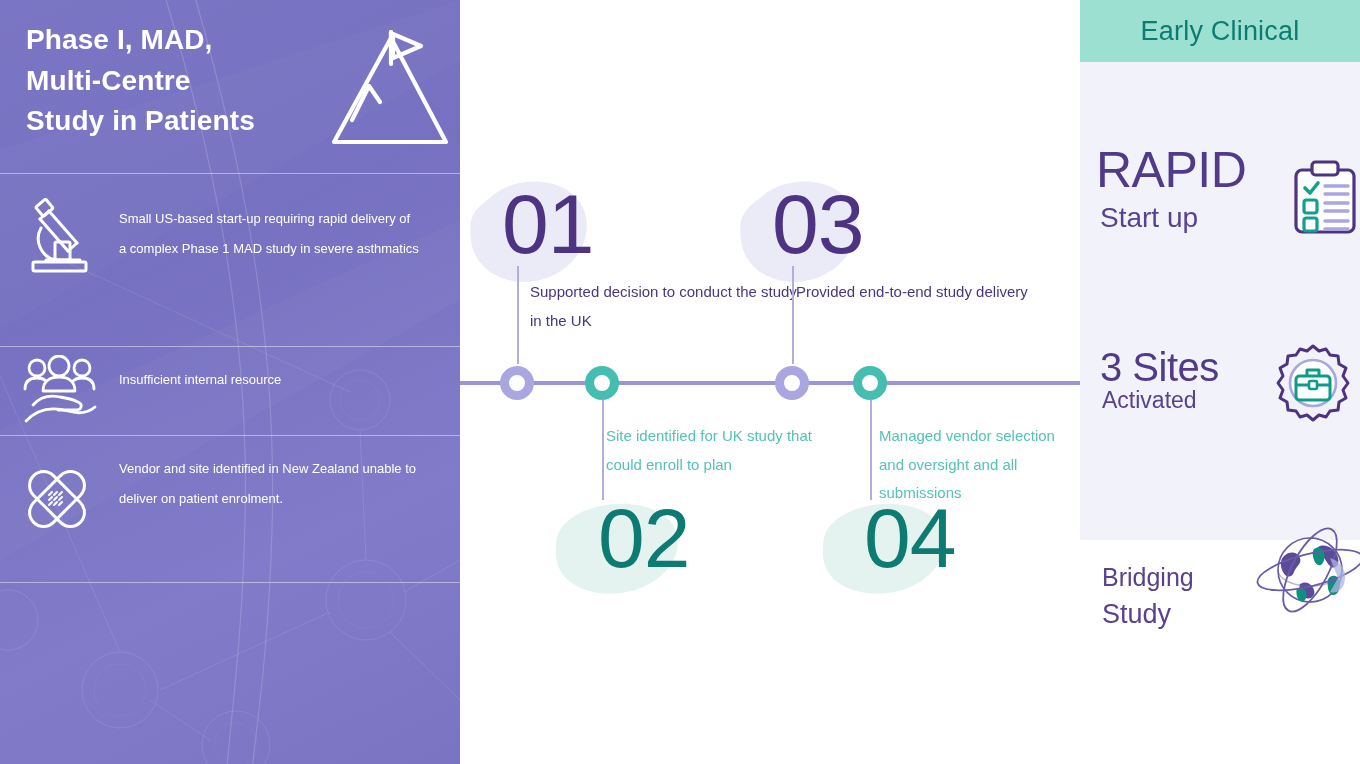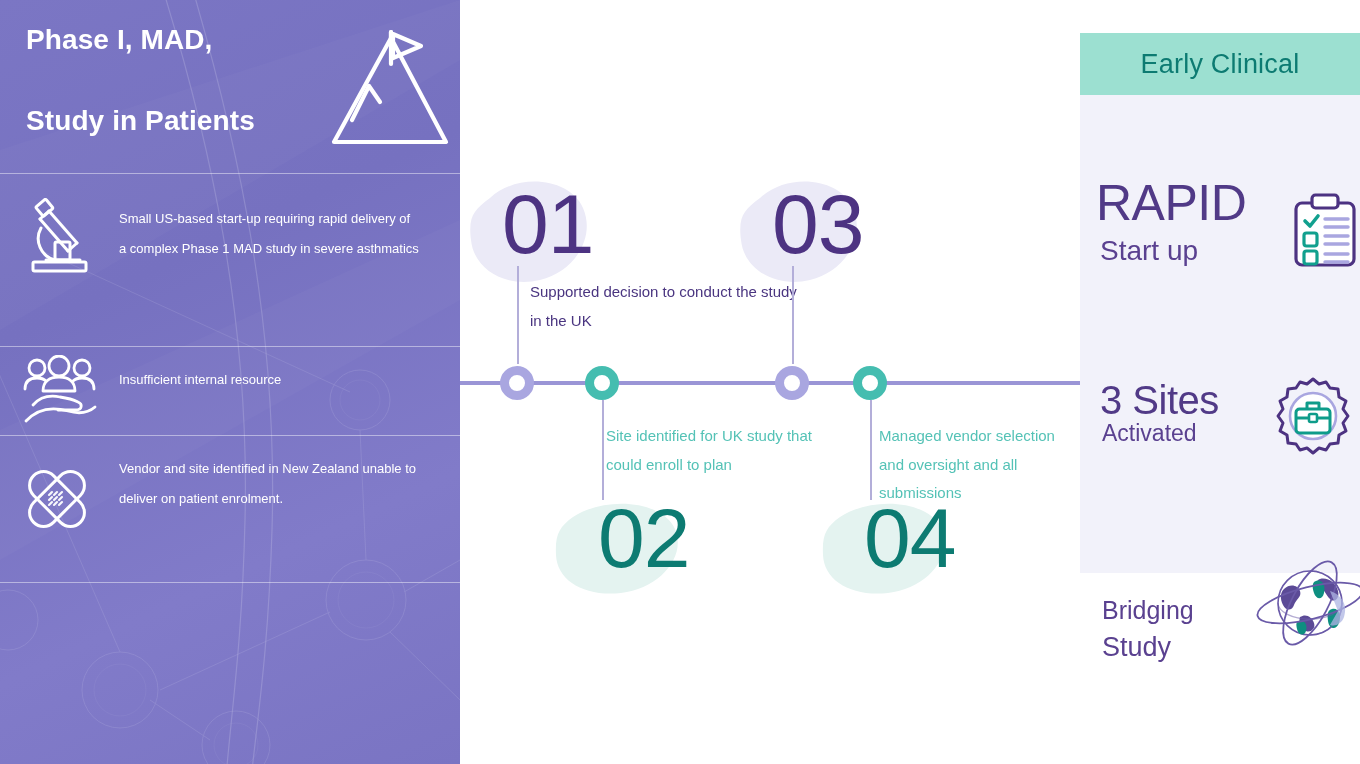--- a/index.html
+++ b/index.html
@@ -62,21 +62,20 @@
   .num.up{color:#4d3382;font-size:84px;line-height:84px;}
   .num.down{color:#0d7b72;font-size:84px;line-height:84px;}
   .tl-text{position:absolute;font-size:15px;line-height:28.5px;font-weight:400;}
   .tl-text.up{color:#4a3580;}
   .tl-text.down{color:#54c2b6;}
 
   
   .right-panel{
     position:absolute;left:1080px;top:0;width:280px;height:540px;
     background:#f2f2fa;
-    margin-top:33px;
   }
   .right-banner{
     position:absolute;left:0;top:0;width:280px;height:62px;
     background:#9ce0d1;display:flex;align-items:center;justify-content:center;
   }
   .right-banner-text{
     color:#0d7b72;font-size:27px;font-weight:400;letter-spacing:.2px;
   }
   .stat{position:absolute;left:12px;width:280px;}
   .stat-big{
@@ -120,21 +119,21 @@
         <circle cx="360" cy="400" r="20"></circle>
         <circle cx="236" cy="745" r="22"></circle>
       </g>
       <g fill="#ffffff" opacity=".07">
         <path d="M0,150 L460,0 L460,60 L0,330 Z"></path>
         <path d="M0,430 L460,220 L460,300 L0,560 Z"></path>
       </g>
     </svg>
 
     <div class="left-title-box">
-      <div class="left-title"><span>Phase I, MAD,</span><br><br><span>Study in Patients</span></div>
+      <div class="left-title"><span>Phase I, MAD,</span><br><span>Multi-Centre</span><br><span>Study in Patients</span></div>
 
       <span class="mountain-icon">
         <svg width="122" height="128" viewBox="0 0 122 128" fill="none" stroke="#ffffff" stroke-width="4.2" stroke-linecap="round" stroke-linejoin="round">
           <path d="M6,120 L63,16 L118,120 Z"></path>
           <path d="M24,98 L41,64 L52,80"></path>
           <path d="M63,16 L63,10"></path>
           <path d="M63,10 L63,42"></path>
           <path d="M65,12 L93,24 L65,36 Z"></path>
         </svg>
       </span>
@@ -222,20 +221,21 @@
     <div class="tl-stem" style="left:142px;top:400px;height:100px"></div>
     <div class="tl-node teal" style="left:125px;top:366px"></div>
     <div class="tl-text down" style="left:146px;top:422px;width:240px">Site identified for UK study that could enroll to plan</div>
 
     <svg class="blob" style="left:280px;top:180px" width="120" height="105" viewBox="0 0 120 105">
       <path d="M20,18 C48,-8 100,-2 113,28 C126,58 104,92 70,100 C36,108 4,90 1,60 C-2,36 4,30 20,18 Z" fill="#ebeaf7"></path>
     </svg>
     <div class="num up" style="left:312px;top:182px">03</div>
     <div class="tl-stem" style="left:332px;top:266px;height:98px"></div>
     <div class="tl-node purple" style="left:315px;top:366px"></div>
+    <div class="tl-text up" style="left:336px;top:278px;width:240px">Provided end-to-end study delivery</div>
 
     <svg class="blob" style="left:362px;top:503px" width="125" height="92" viewBox="0 0 125 92">
       <path d="M18,14 C52,-8 108,-2 120,26 C132,54 104,86 66,90 C30,94 2,78 1,52 C0,32 4,24 18,14 Z" fill="#e4f3f0"></path>
     </svg>
     <div class="num down" style="left:404px;top:496px">04</div>
     <div class="tl-stem" style="left:410px;top:400px;height:100px"></div>
     <div class="tl-node teal" style="left:393px;top:366px"></div>
     <div class="tl-text down" style="left:419px;top:422px;width:205px">Managed vendor selection and oversight and all submissions</div>
   </div>
 

